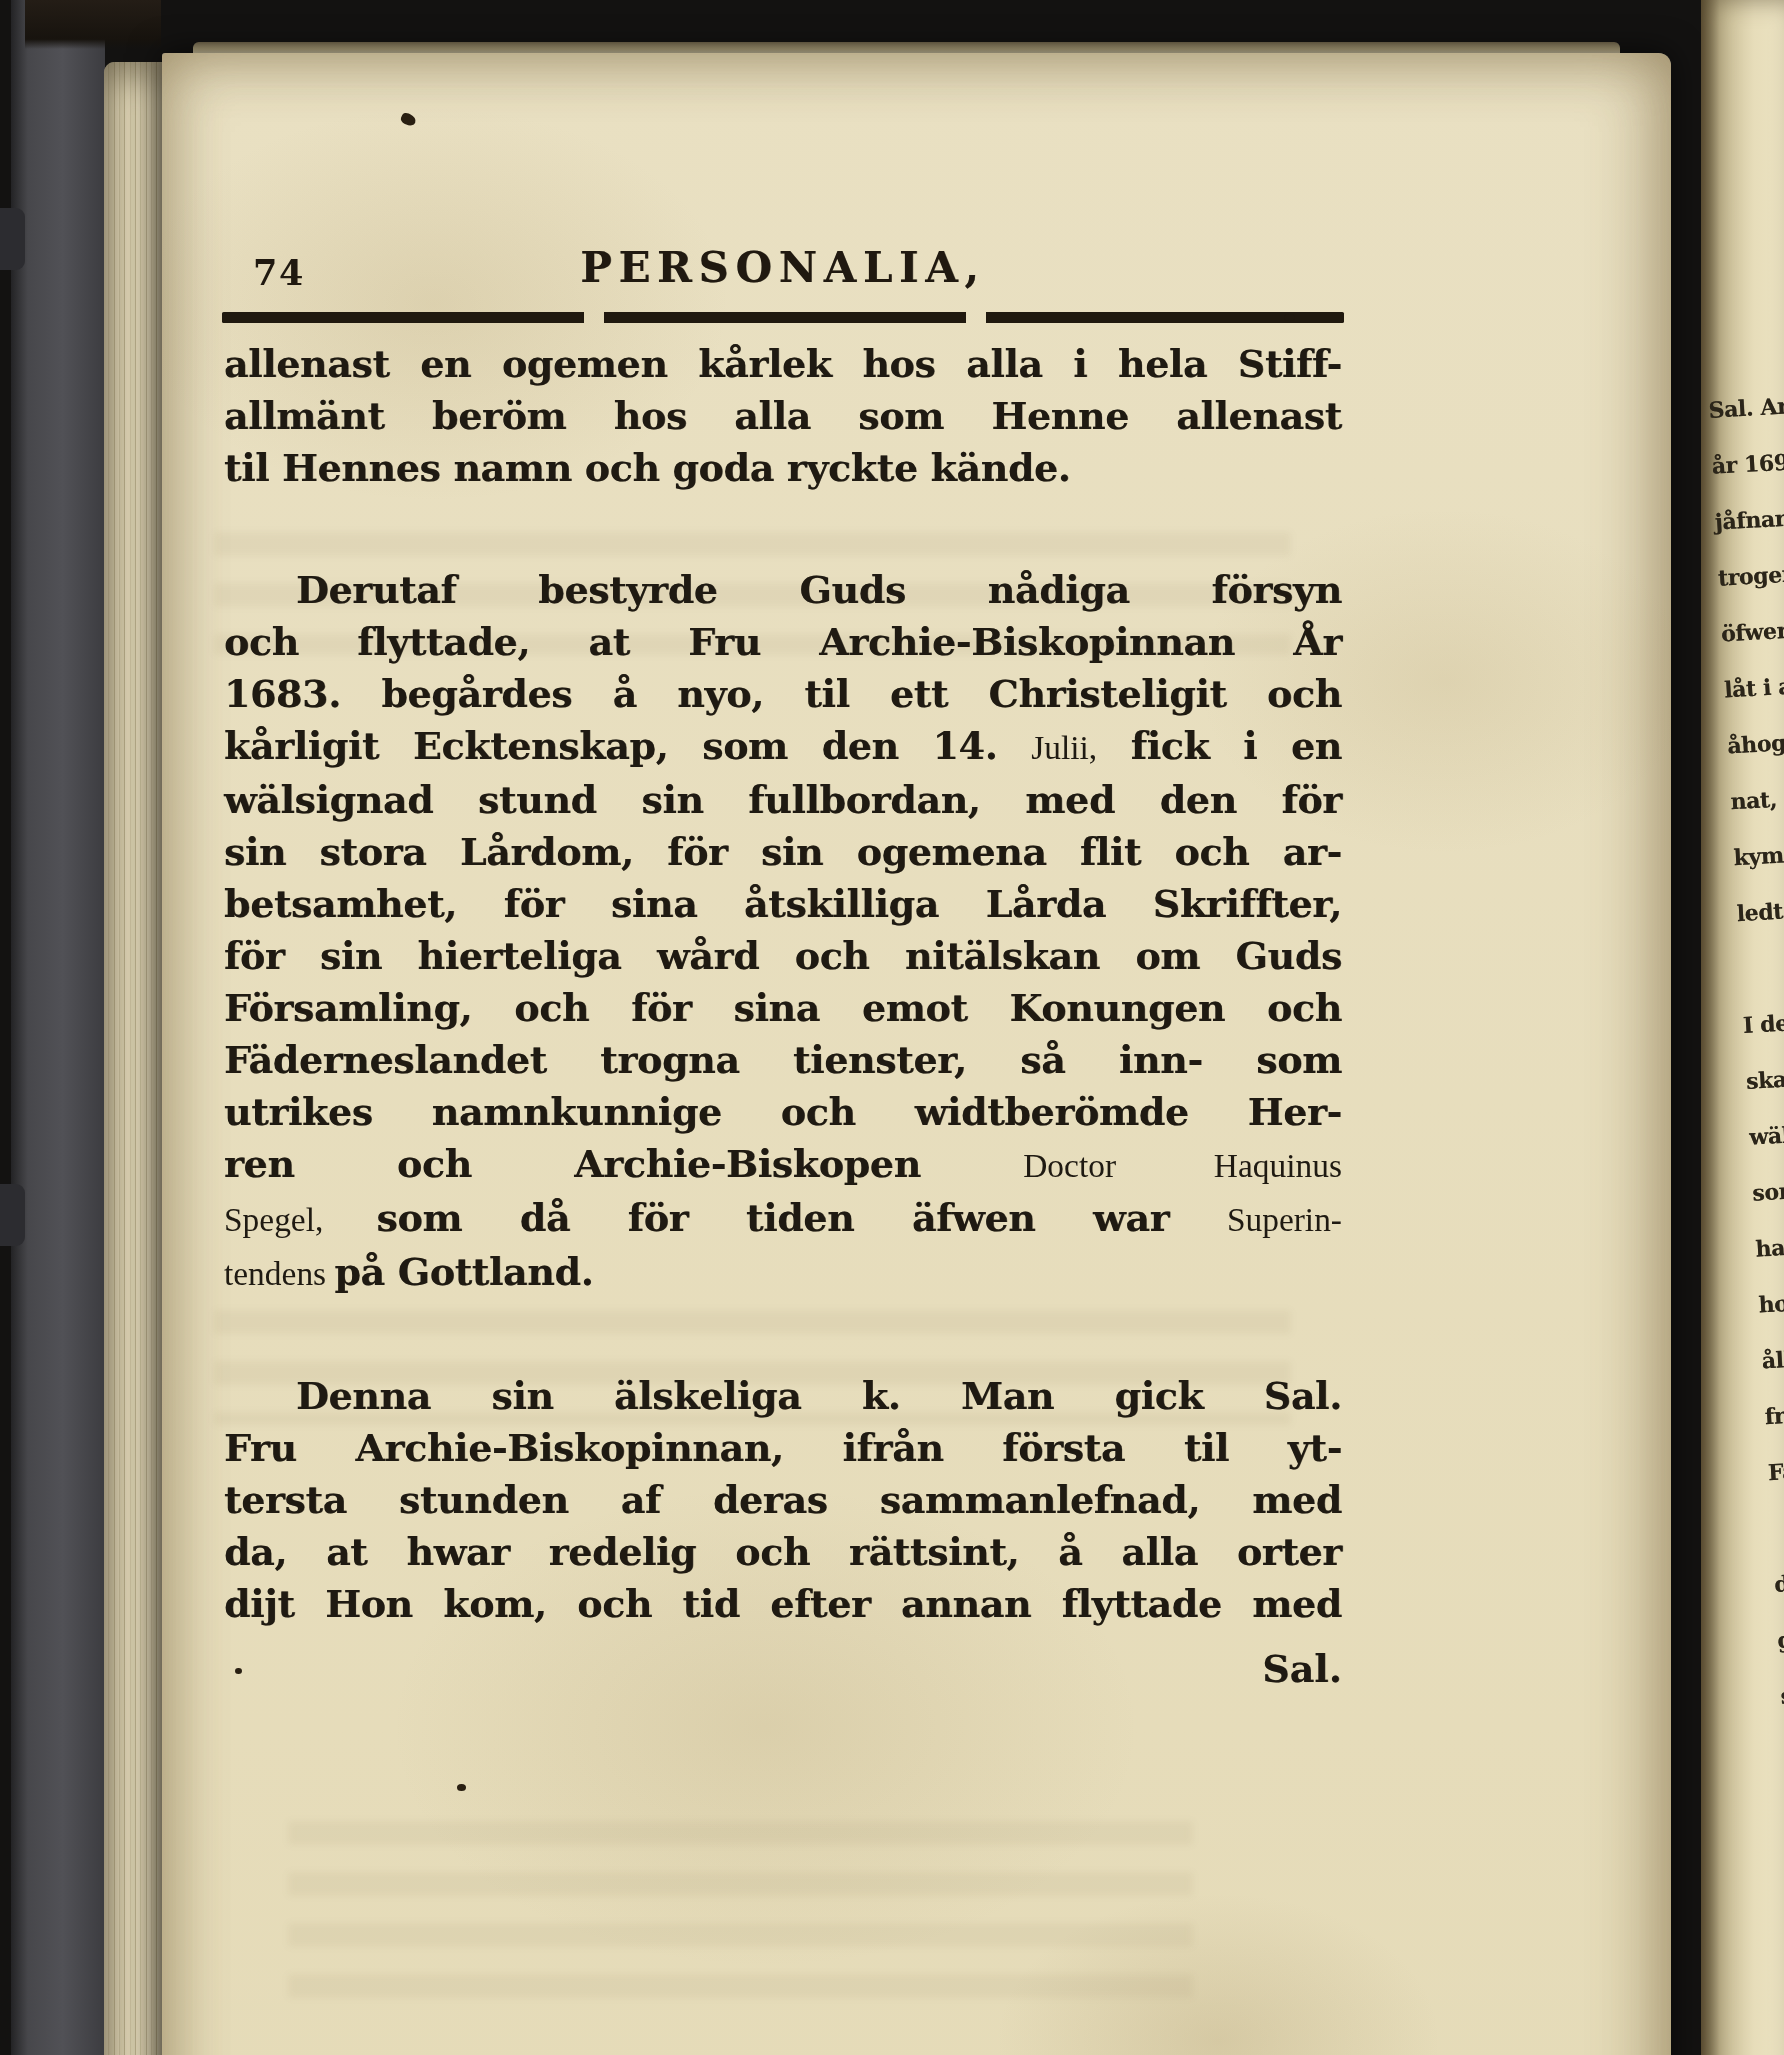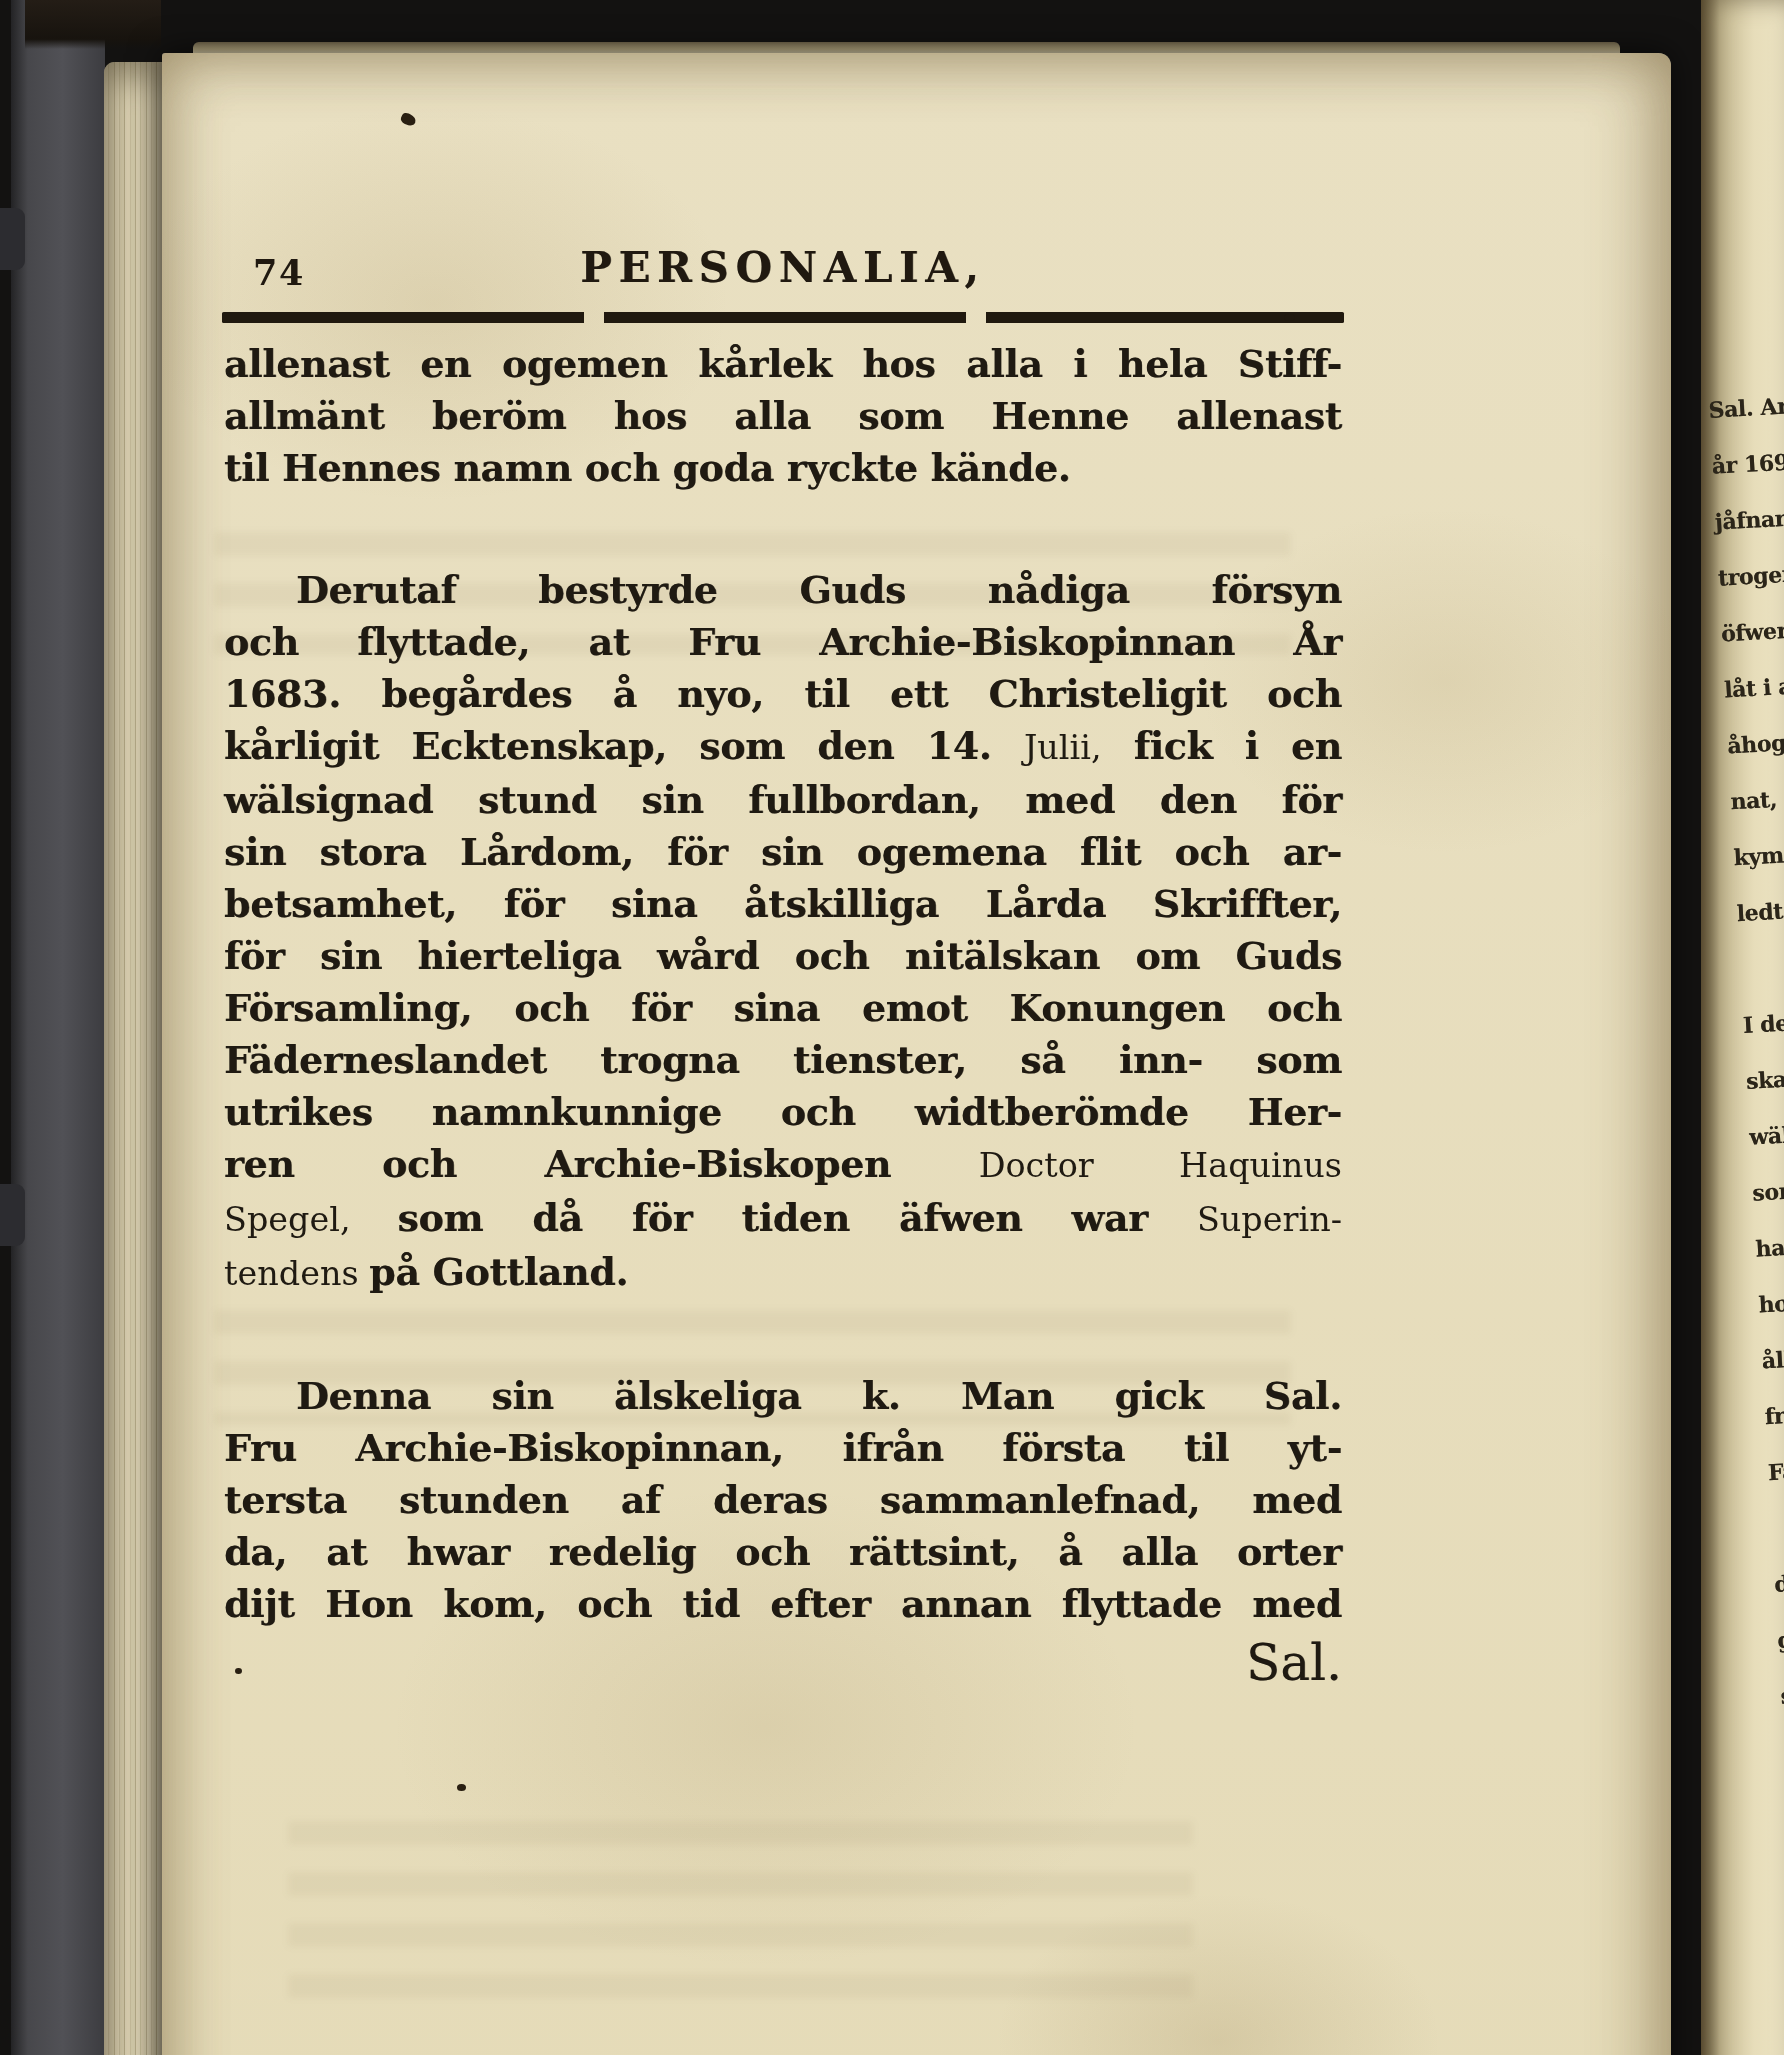--- a/index.html
+++ b/index.html
@@ -108,24 +108,24 @@
     font-size: 38px; line-height: 52px;
     text-align: justify; text-align-last: justify;
     letter-spacing: -0.4px;
   }
   .line.indent { text-indent: 72px; }
   .line.no-just { text-align-last: left; }
   .fraktur {
     font-weight: 700;
     text-shadow: 0.4px 0 0 rgba(30,24,14,.55);
   }
-  .antiqua { font-weight: 400; font-size: .88em; letter-spacing: 0; }
+  .antiqua { font-weight: 400; font-size: .88em; letter-spacing: 0; font-family: Liberation Serif, serif; }
   .catchword {
-    font-size: 50px; line-height: 52px; font-weight: 400;
-    text-align: right; margin-top: 7px;
+    font-size: 38px; line-height: 52px; font-weight: 700;
+    text-align: right; margin-top: 13px;
     text-shadow: 0.4px 0 0 rgba(30,24,14,.55);
   }
 
   
   .right-page {
     position: absolute; left: 1701px; top: 0; width: 83px; height: 2230px;
     background: linear-gradient(90deg, #6f6142 0px, #c6ba92 18.5px, #e7ddba 53px, #ece3c2 100%);
     box-shadow: inset 12.3px 0 25px rgba(60,48,25,.5);
   }
   .right-frags {

